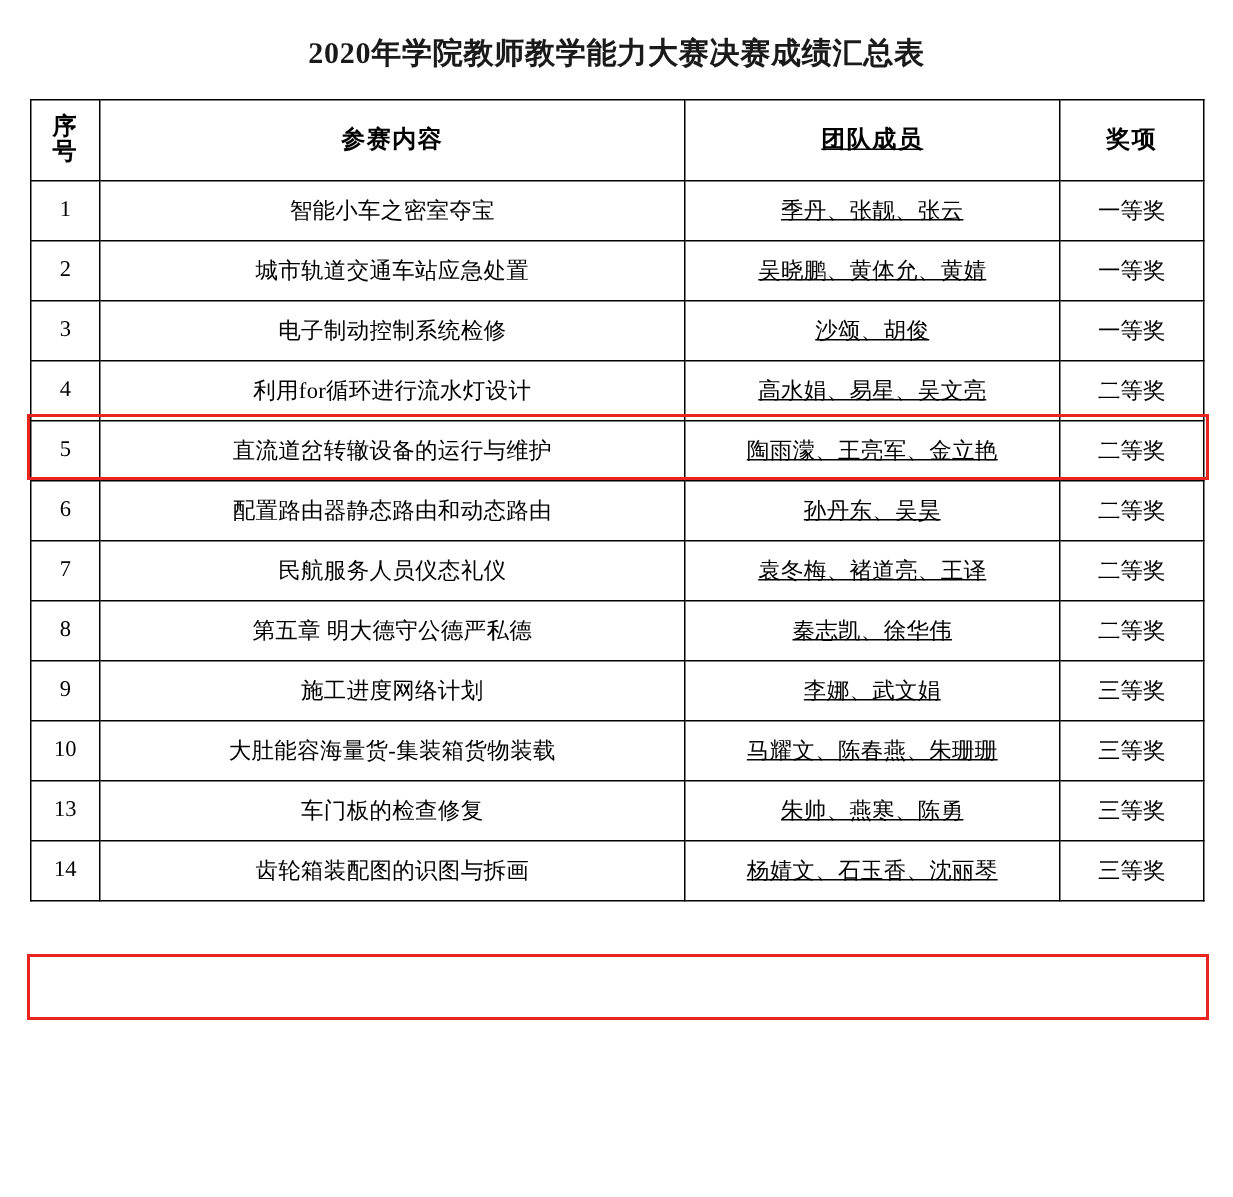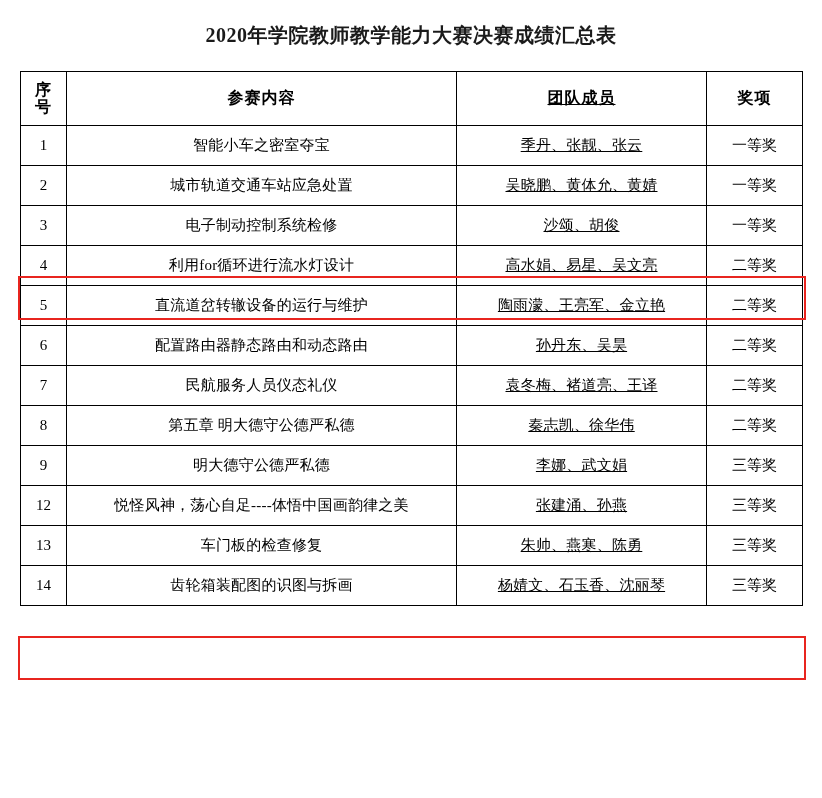--- a/index.html
+++ b/index.html
@@ -20,21 +20,21 @@
     height: 798px;
     box-sizing: border-box;
     padding: 18px 20px 0 20px;
   }
   .doc-title {
     text-align: center;
     font-size: 20px;
     font-weight: bold;
     color: #1a1a1a;
     letter-spacing: 0.5px;
-    margin: 4px 0 22px 0;
+    margin: 4px 0 17px 0;
     font-family: "Liberation Serif", "DejaVu Serif", serif;
   }
   table.grade-table {
     border-collapse: collapse;
     width: 782px;
     margin: 0 auto;
     table-layout: fixed;
   }
   table.grade-table th,
   table.grade-table td {
@@ -150,28 +150,28 @@
           <td class="col-award">二等奖</td>
         </tr>
         <tr>
           <td class="col-no">8</td>
           <td class="col-content">第五章 明大德守公德严私德</td>
           <td class="col-team">秦志凯、徐华伟</td>
           <td class="col-award">二等奖</td>
         </tr>
         <tr>
           <td class="col-no">9</td>
-          <td class="col-content">明大德守公德严私德</td>
+          <td class="col-content">施工进度网络计划</td>
           <td class="col-team">李娜、武文娟</td>
           <td class="col-award">三等奖</td>
         </tr>
         <tr>
-          <td class="col-no">12</td>
-          <td class="col-content">悦怪风神，荡心自足----体悟中国画韵律之美</td>
-          <td class="col-team">张建涌、孙燕</td>
+          <td class="col-no">10</td>
+          <td class="col-content">大肚能容海量货-集装箱货物装载</td>
+          <td class="col-team">马耀文、陈春燕、朱珊珊</td>
           <td class="col-award">三等奖</td>
         </tr>
         <tr>
           <td class="col-no">13</td>
           <td class="col-content">车门板的检查修复</td>
           <td class="col-team">朱帅、燕寒、陈勇</td>
           <td class="col-award">三等奖</td>
         </tr>
         <tr>
           <td class="col-no">14</td>

